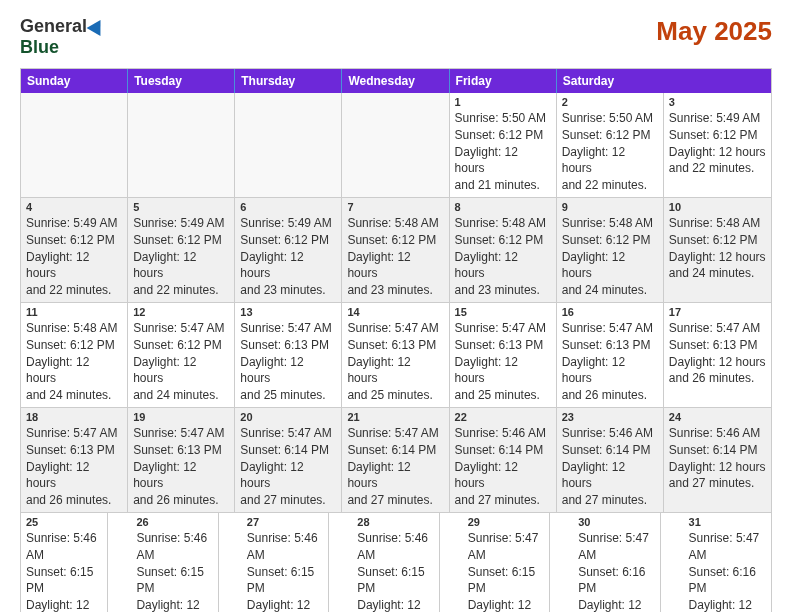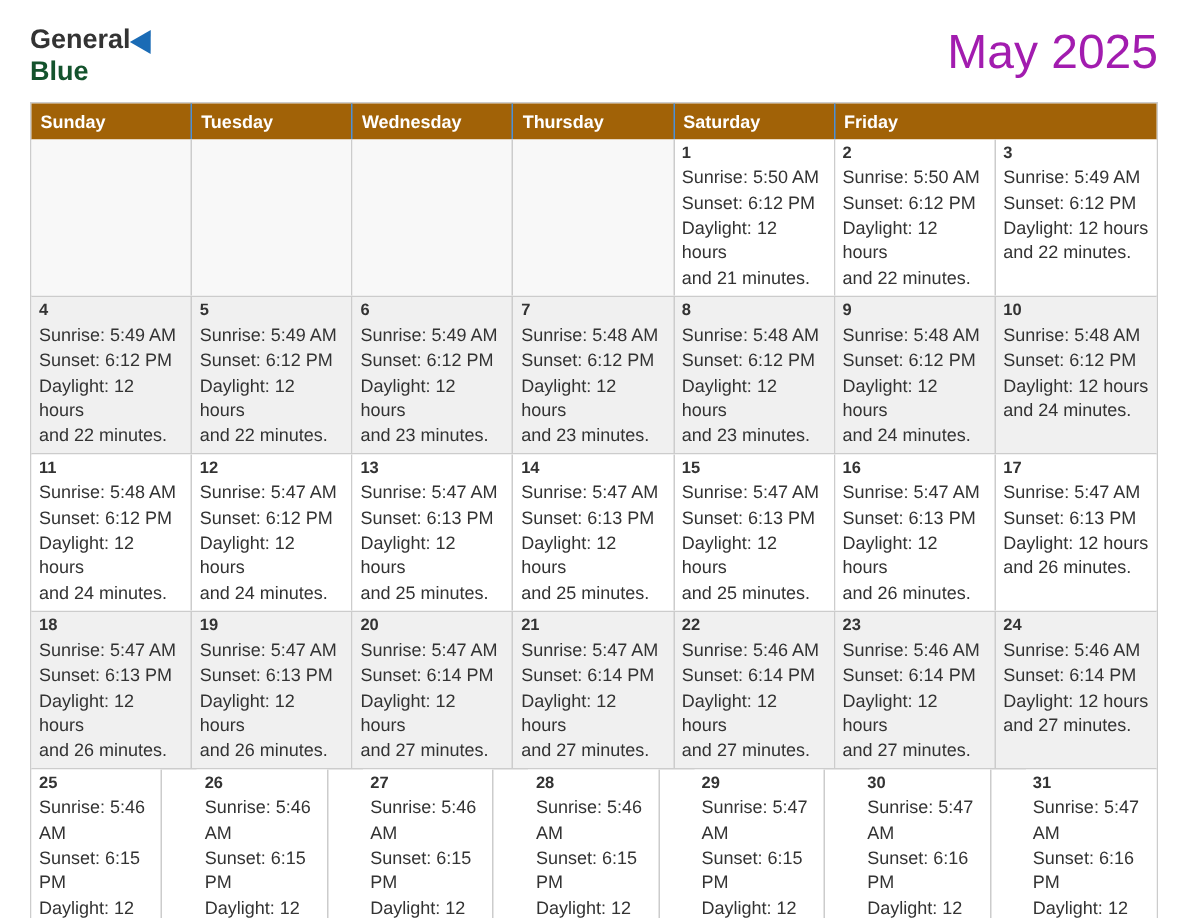--- a/index.html
+++ b/index.html
@@ -44,39 +44,39 @@
       border-right: 8px solid transparent;
       border-bottom: 14px solid #1a6bb5;
       margin-left: 2px;
       margin-bottom: 2px;
       transform: rotate(30deg);
     }
     .title-block {
       text-align: right;
     }
     .title-block h1 {
-      font-size: 32px;
-      font-weight: normal;
-      color: #a21caf;
+      font-size: 26px;
+      font-weight: bold;
+      color: #c2410c;
     }
     .title-block h2 {
       font-size: 16px;
       font-weight: normal;
       color: #444;
     }
     .calendar {
       flex: 1;
       display: flex;
       flex-direction: column;
       border: 1px solid #ccc;
     }
     .cal-header {
       display: grid;
       grid-template-columns: repeat(7, 1fr);
-      background: #a16207;
+      background: #6d28d9;
     }
     .cal-header-cell {
       color: #fff;
       font-size: 12px;
       font-weight: bold;
       padding: 5px 6px;
       text-align: left;
       border-right: 1px solid #4a90d9;
     }
     .cal-header-cell:last-child { border-right: none; }
@@ -134,24 +134,24 @@
     </div>
     <div class="title-block">
       <h1>May 2025</h1>
     </div>
   </div>
 
   <div class="calendar">
     <div class="cal-header">
     <div class="cal-header-cell">Sunday</div>
         <div class="cal-header-cell">Tuesday</div>
+        <div class="cal-header-cell">Thursday</div>
         <div class="cal-header-cell">Wednesday</div>
-        <div class="cal-header-cell">Thursday</div>
+        <div class="cal-header-cell">Friday</div>
         <div class="cal-header-cell">Saturday</div>
-        <div class="cal-header-cell">Friday</div>
       </div>
     <div class="cal-body">
     <div class="cal-row">
           <div class="cal-cell empty"></div>
           <div class="cal-cell empty"></div>
           <div class="cal-cell empty"></div>
           <div class="cal-cell empty"></div>
           <div class="cal-cell">
             <span class="day-num">1</span>
             <div class="cell-text">Sunrise: 5:50 AM<br>Sunset: 6:12 PM<br>Daylight: 12 hours<br>and 21 minutes.</div>

